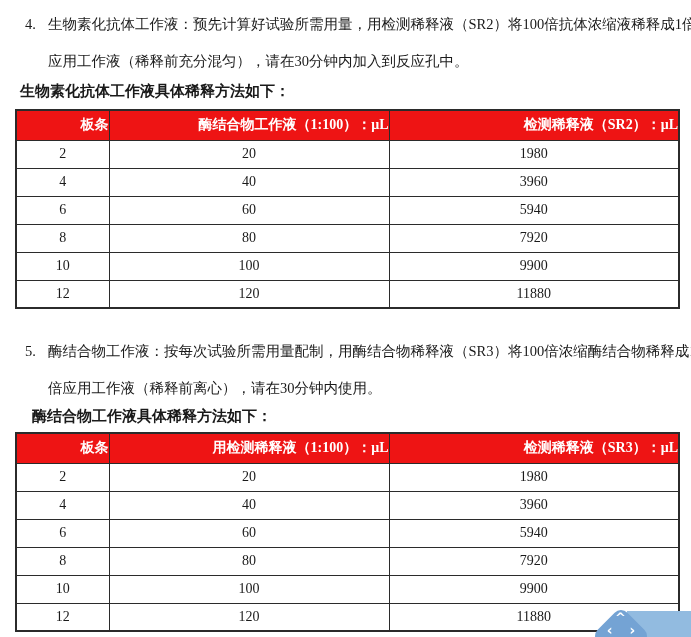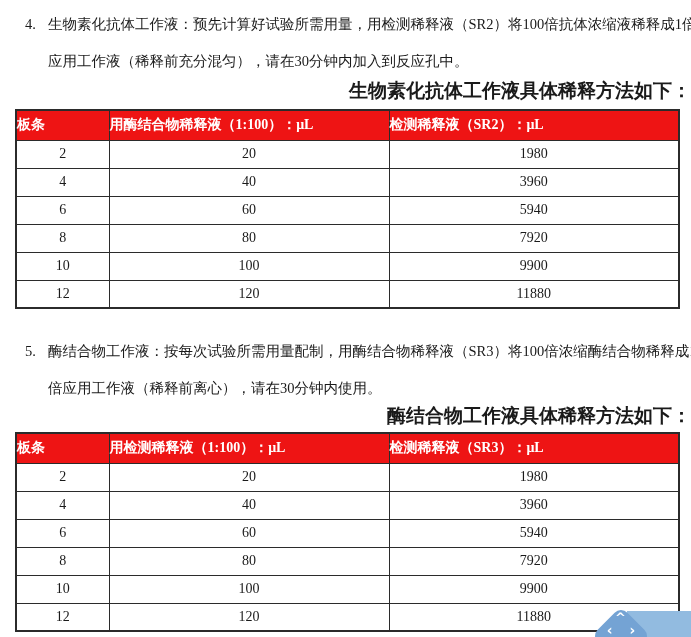--- a/index.html
+++ b/index.html
@@ -22,44 +22,43 @@
   }
   .item-5 { margin-top: 24px; }
   .item-num {
     width: 23px;
     flex-shrink: 0;
   }
   .item-text { flex: 1; }
   .item-line { white-space: nowrap; }
   .subtitle {
     margin: 2px 0 9px 20px;
-    font-size: 19px;
+    font-size: 15px;
     font-weight: bold;
     line-height: 18px;
-    text-align: right;
   }
   .subtitle-2 { margin: 0 0 7px 20px; padding-left: 12px; }
   table.dilution {
     border-collapse: collapse;
     table-layout: fixed;
     margin-left: 15px;
     width: 663px;
     border: 2px solid #2b2b2b;
   }
   table.dilution col.c1 { width: 93px; }
   table.dilution col.c2 { width: 280px; }
   table.dilution col.c3 { width: 290px; }
   table.dilution th {
     background: #ee1414;
     color: #ffffff;
     font-weight: bold;
     font-size: 14px;
     height: 30px;
     border: 1px solid #2b2b2b;
-    text-align: left;
+    text-align: right;
     vertical-align: middle;
   }
   table.dilution td {
     height: 28px;
     font-size: 14px;
     border: 1px solid #2b2b2b;
     text-align: center;
     vertical-align: middle;
   }
   .tbl-1 { margin-bottom: 0; }
@@ -128,21 +127,21 @@
 
   <table class="dilution tbl-1">
     <colgroup>
         <col class="c1">
         <col class="c2">
         <col class="c3">
       </colgroup>
     <thead>
       <tr>
         <th>板条</th>
-        <th>用酶结合物稀释液（1:100）：μL</th>
+        <th>酶结合物工作液（1:100）：μL</th>
         <th>检测稀释液（SR2）：μL</th>
       </tr>
     </thead>
     <tbody>
         <tr>
           <td>2</td>
           <td>20</td>
           <td>1980</td>
         </tr>
         <tr>

